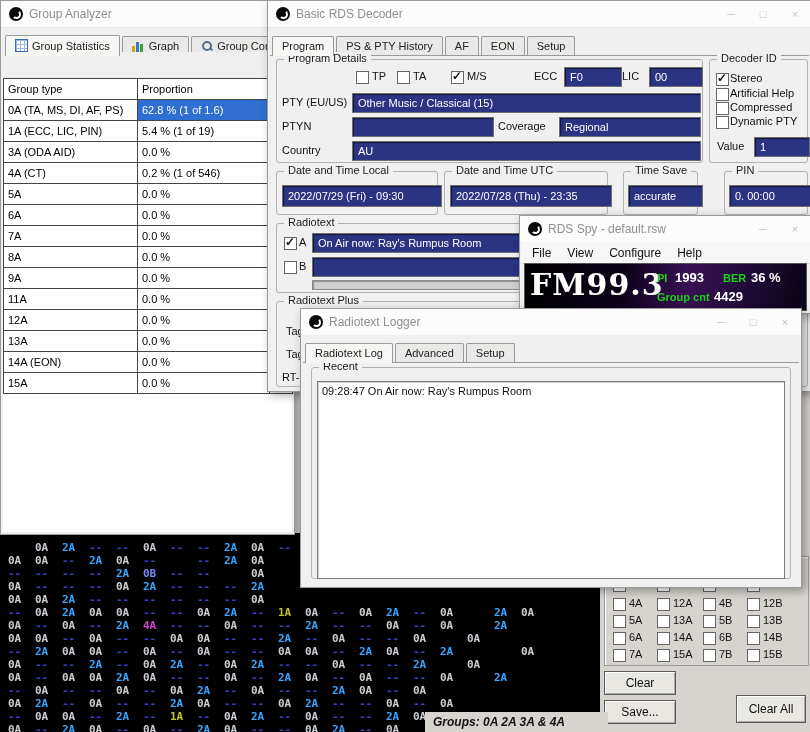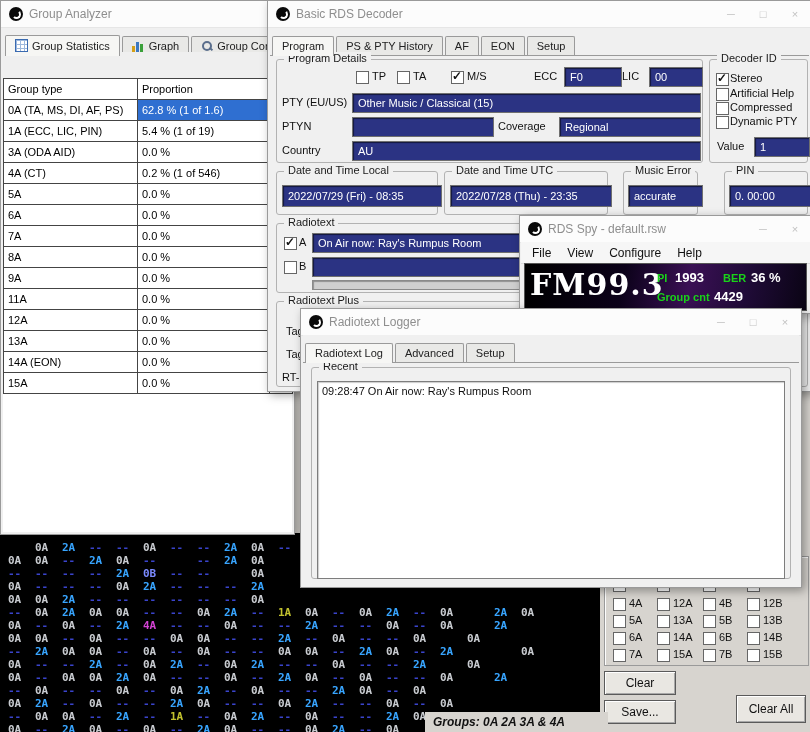--- a/index.html
+++ b/index.html
@@ -336,27 +336,27 @@
     <span class="cb" style="left:448px;top:101px"></span>
     <span class="lbl" style="left:462px;top:100px">Compressed</span>
     <span class="cb" style="left:448px;top:115px"></span>
     <span class="lbl" style="left:462px;top:114px">Dynamic PTY</span>
     <span class="lbl" style="left:449px;top:139px">Value</span>
     <span class="nfield" style="left:486px;top:136px;width:44px;height:18px">1</span>
 
     <div class="gbox" style="left:8px;top:170px;width:160px;height:42px">
       <span class="glabel">Date and Time Local</span>
     </div>
-    <span class="nfield" style="left:14px;top:184px;width:148px;height:20px">2022/07/29 (Fri) - 08:35</span>
+    <span class="nfield" style="left:14px;top:184px;width:148px;height:20px">2022/07/29 (Fri) - 09:30</span>
     <div class="gbox" style="left:176px;top:170px;width:162px;height:42px">
       <span class="glabel">Date and Time UTC</span>
     </div>
     <span class="nfield" style="left:182px;top:184px;width:150px;height:20px">2022/07/28 (Thu) - 23:35</span>
     <div class="gbox" style="left:355px;top:170px;width:73px;height:42px">
-      <span class="glabel">Music Error</span>
+      <span class="glabel">Time Save</span>
     </div>
     <span class="nfield" style="left:360px;top:184px;width:63px;height:20px">accurate</span>
     <div class="gbox" style="left:456px;top:170px;width:82px;height:42px">
       <span class="glabel">PIN</span>
     </div>
     <span class="nfield" style="left:461px;top:184px;width:72px;height:20px">0. 00:00</span>
 
     <div class="gbox" style="left:8px;top:222px;width:530px;height:68px">
       <span class="glabel">Radiotext</span>
     </div>

